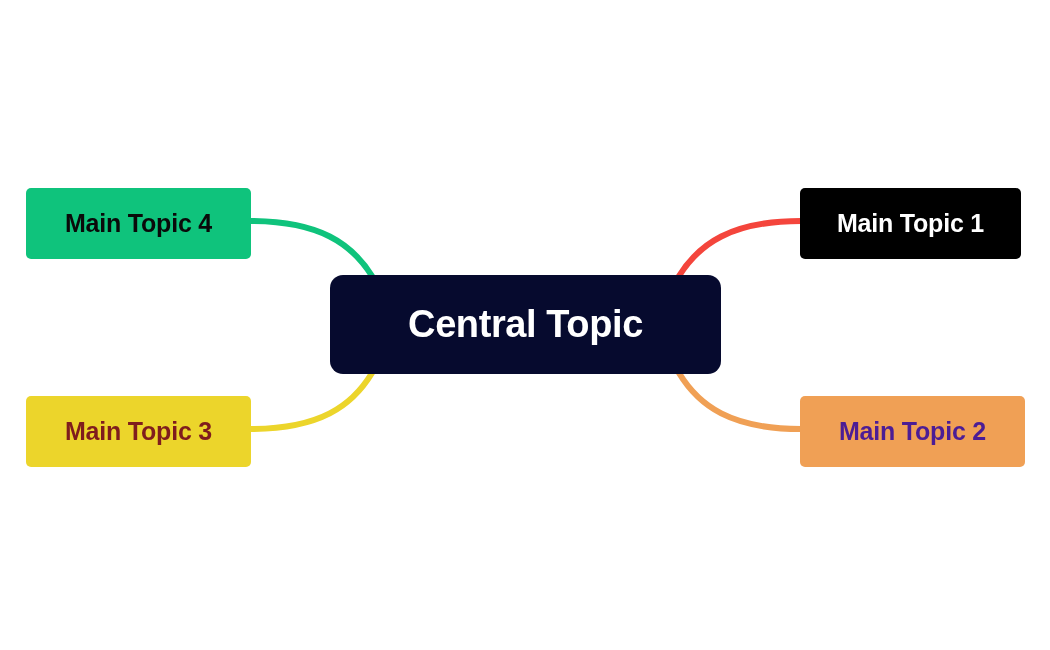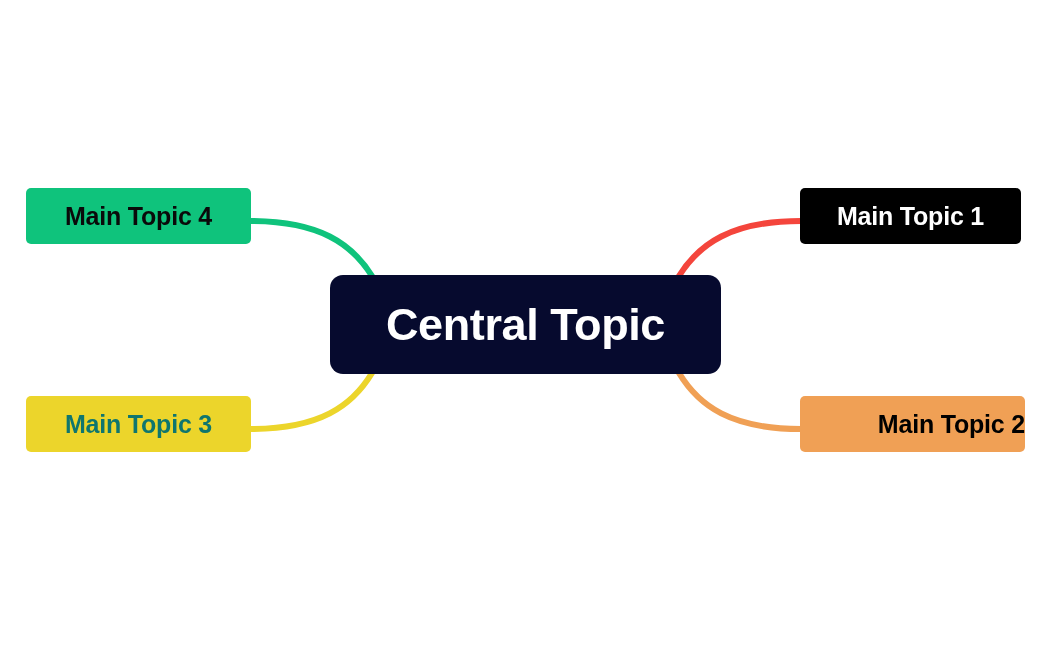--- a/index.html
+++ b/index.html
@@ -36,26 +36,26 @@
     user-select: none;
   }
   .node-central {
     left: 330px;
     top: 275px;
     width: 391px;
     height: 99px;
     border-radius: 13px;
     background: #060a2e;
     color: #ffffff;
-    font-size: 45px;
+    font-size: 38px;
     font-weight: 700;
     letter-spacing: -0.4px;
   }
   .node-branch {
-    height: 56px;
+    height: 71px;
     border-radius: 5px;
     font-size: 25px;
     font-weight: 600;
     letter-spacing: -0.2px;
   }
   .node-topic1 {
     left: 800px;
     top: 188px;
     width: 221px;
     background: #f4453c;
@@ -96,25 +96,25 @@
   </svg>
 
   <div class="node node-central" style="background: rgb(6, 10, 46); color: rgb(255, 255, 255);">
     <span>Central Topic</span>
   </div>
 
   <div class="node node-branch node-topic1" style="background: #000000; color: rgb(255, 255, 255);">
     <span>Main Topic 1</span>
   </div>
 
-  <div class="node node-branch node-topic2" style="background: rgb(240, 160, 85); color: #000000; justify-content: flex-end;">
+  <div class="node node-branch node-topic2" style="background: rgb(240, 160, 85); color: #4c1d95;">
     <span>Main Topic 2</span>
   </div>
 
-  <div class="node node-branch node-topic3" style="background: rgb(236, 213, 43); color: #0f766e;">
+  <div class="node node-branch node-topic3" style="background: rgb(236, 213, 43); color: #7f1d1d;">
     <span>Main Topic 3</span>
   </div>
 
   <div class="node node-branch node-topic4" style="background: rgb(15, 195, 124); color: rgb(10, 10, 10);">
     <span>Main Topic 4</span>
   </div>
 
 </div>
 
 </body></html>

